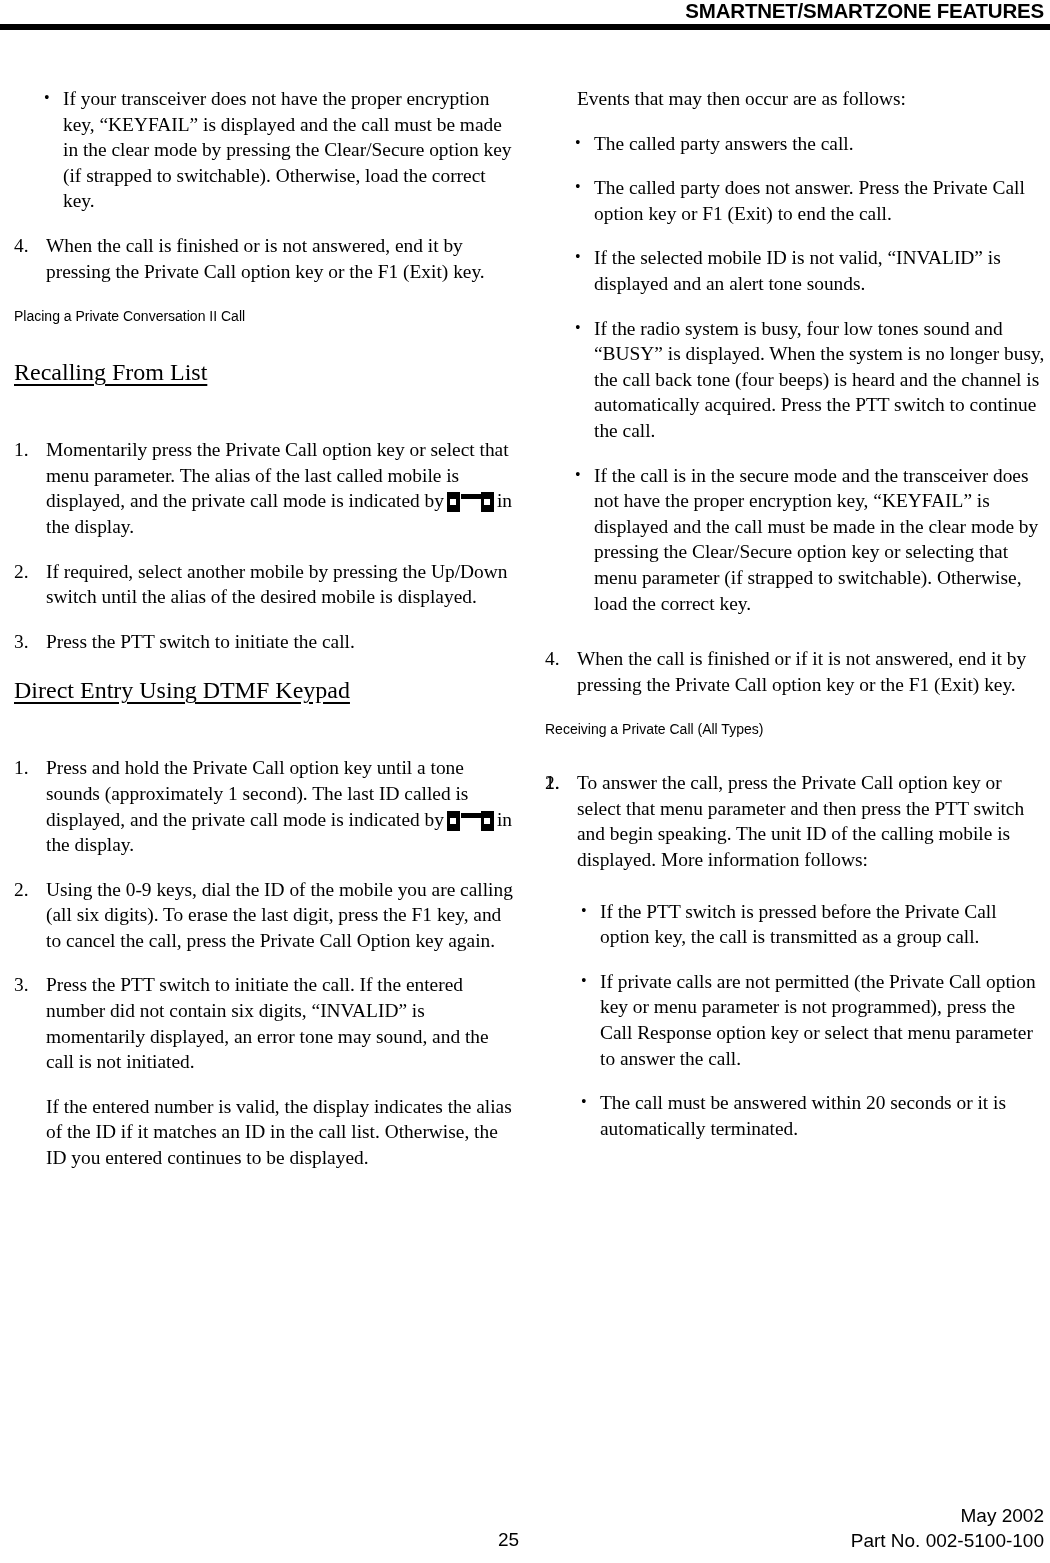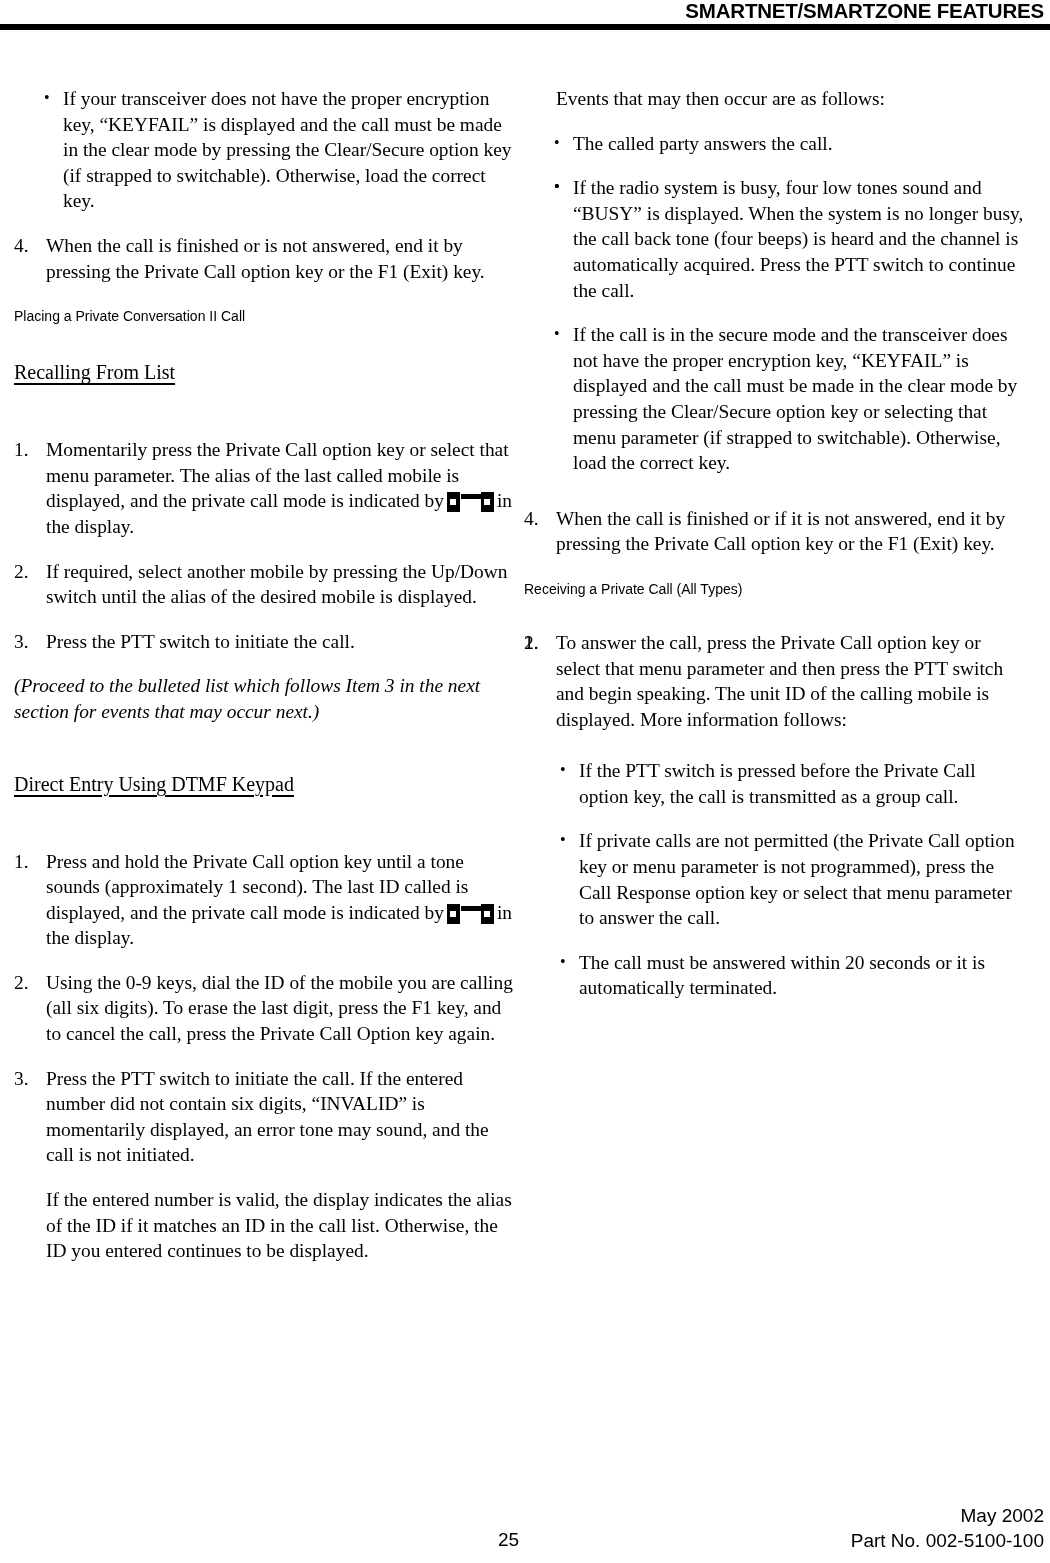--- a/index.html
+++ b/index.html
@@ -51,21 +51,21 @@
     top: 86px;
     left: 0;
     width: 1050px;
   }
   .col {
     position: absolute;
     top: 0;
     width: 500px;
   }
   .col-left  { left: 14px; }
-  .col-right { left: 524px; }
+  .col-right { left: 545px; }
 
   
   .para,
   .numitem,
   .bullet {
     font-size: 19.4px;
     line-height: 25.6px;
     text-align: left;
   }
 
@@ -116,21 +116,21 @@
 
   
   .head-sans {
     font-family: "Liberation Sans", "DejaVu Sans", sans-serif;
     font-size: 14px;
     line-height: 26px;
     font-weight: normal;
     margin: 6px 0 26px 0;
   }
   .head-serif-ul {
-    font-size: 20px;
+    font-size: 24px;
     line-height: 26px;
     font-weight: normal;
     margin: 4px 0 26px 0;
     text-decoration: underline;
     text-underline-offset: 4px;
     display: inline-block;
   }
   .head-wrap { margin: 4px 0 26px 0; }
 
   
@@ -250,21 +250,20 @@
     <div class="numitem">
       <span class="num">2.</span>
       <span>If required, select another mobile by pressing the Up/Down switch until the alias of the desired mobile is displayed.</span>
     </div>
 
     <div class="numitem">
       <span class="num">3.</span>
       <span>Press the PTT switch to initiate the call.</span>
     </div>
 
-    <div class="para italic" style="margin-bottom:42px;">(Proceed to the bulleted list which follows Item 3 in the next section for events that may occur next.)</div>
 
     <div class="head-wrap">
       <span class="head-serif-ul">Direct Entry Using DTMF Keypad</span>
     </div>
 
     <div class="numitem">
       <span class="num">1.</span>
       <span>Press and hold the Private Call option key until a tone sounds (approximately 1 second). The last ID called is displayed, and the private call mode is indicated by</span><span class="pc-icon">
            <span class="ant l"></span>
            <span class="ant r"></span>
@@ -295,23 +294,25 @@
   <div class="col col-right">
 
     <div class="para indent">Events that may then occur are as follows:</div>
 
     <div class="bullet nested">
       <span class="dot">•</span>
       <span>The called party answers the call.</span>
     </div>
     <div class="bullet nested">
       <span class="dot">•</span>
-    </div>
-    <div class="bullet nested">
-      <span class="dot">•</span>
+      <span>The called party does not answer. Press the Private Call option key or F1 (Exit) to end the call.</span>
+    </div>
+    <div class="bullet nested">
+      <span class="dot">•</span>
+      <span>If the selected mobile ID is not valid, “INVALID” is displayed and an alert tone sounds.</span>
     </div>
     <div class="bullet nested">
       <span class="dot">•</span>
       <span>If the radio system is busy, four low tones sound and “BUSY” is displayed. When the system is no longer busy, the call back tone (four beeps) is heard and the channel is automatically acquired. Press the PTT switch to continue the call.</span>
     </div>
     <div class="bullet nested" style="margin-bottom:30px;">
       <span class="dot">•</span>
       <span>If the call is in the secure mode and the transceiver does not have the proper encryption key, “KEYFAIL” is displayed and the call must be made in the clear mode by pressing the Clear/Secure option key or selecting that menu parameter (if strapped to switchable). Otherwise, load the correct key.</span>
     </div>
 

